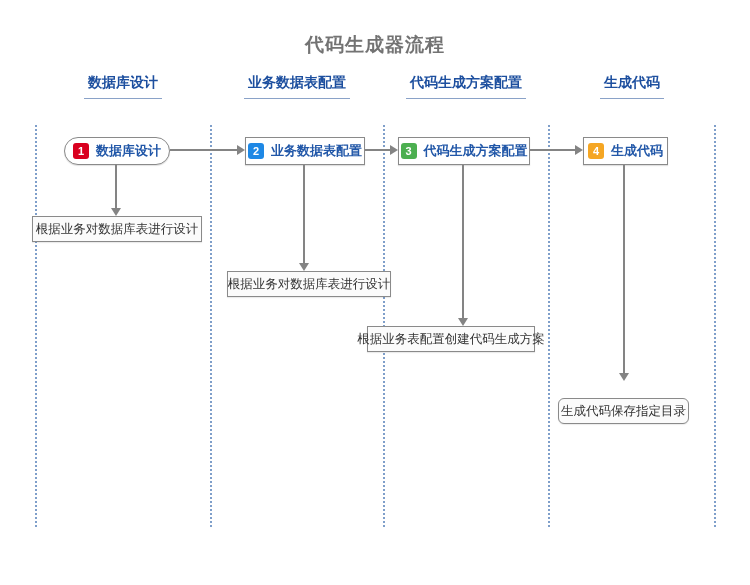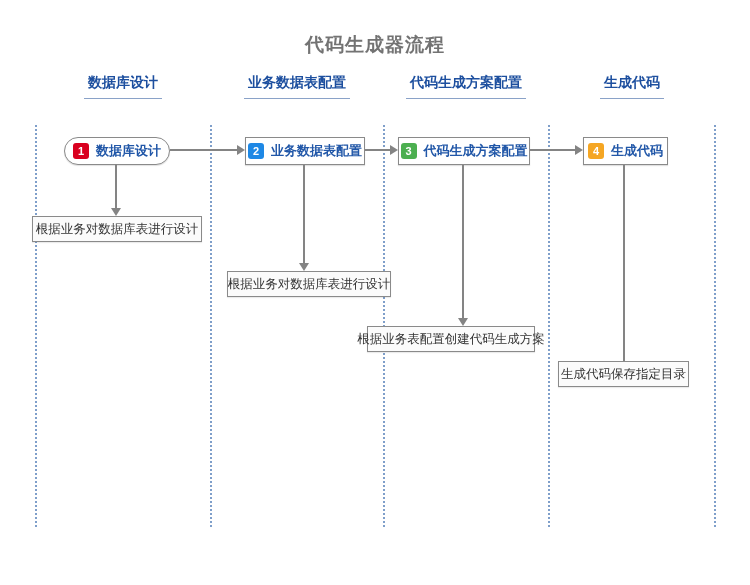--- a/index.html
+++ b/index.html
@@ -105,15 +105,15 @@
 
   <div class="v-line" style="left:462px;top:165px;height:154px;"></div>
   <div class="arrow-down" style="left:458px;top:318px;"></div>
 
   <div class="v-line" style="left:623px;top:165px;height:209px;"></div>
   <div class="arrow-down" style="left:619px;top:373px;"></div>
 
   <div class="desc-box" style="left:32px;top:216px;width:170px;">根据业务对数据库表进行设计</div>
   <div class="desc-box" style="left:227px;top:271px;width:164px;">根据业务对数据库表进行设计</div>
   <div class="desc-box" style="left:367px;top:326px;width:168px;">根据业务表配置创建代码生成方案</div>
-  <div class="desc-box" style="left:558px;top:361px;width:131px;">生成代码保存指定目录</div>
+  <div class="desc-box" style="left:558px;top:398px;width:131px;border-radius:6px;">生成代码保存指定目录</div>
 
 </div>
 
 </body></html>

